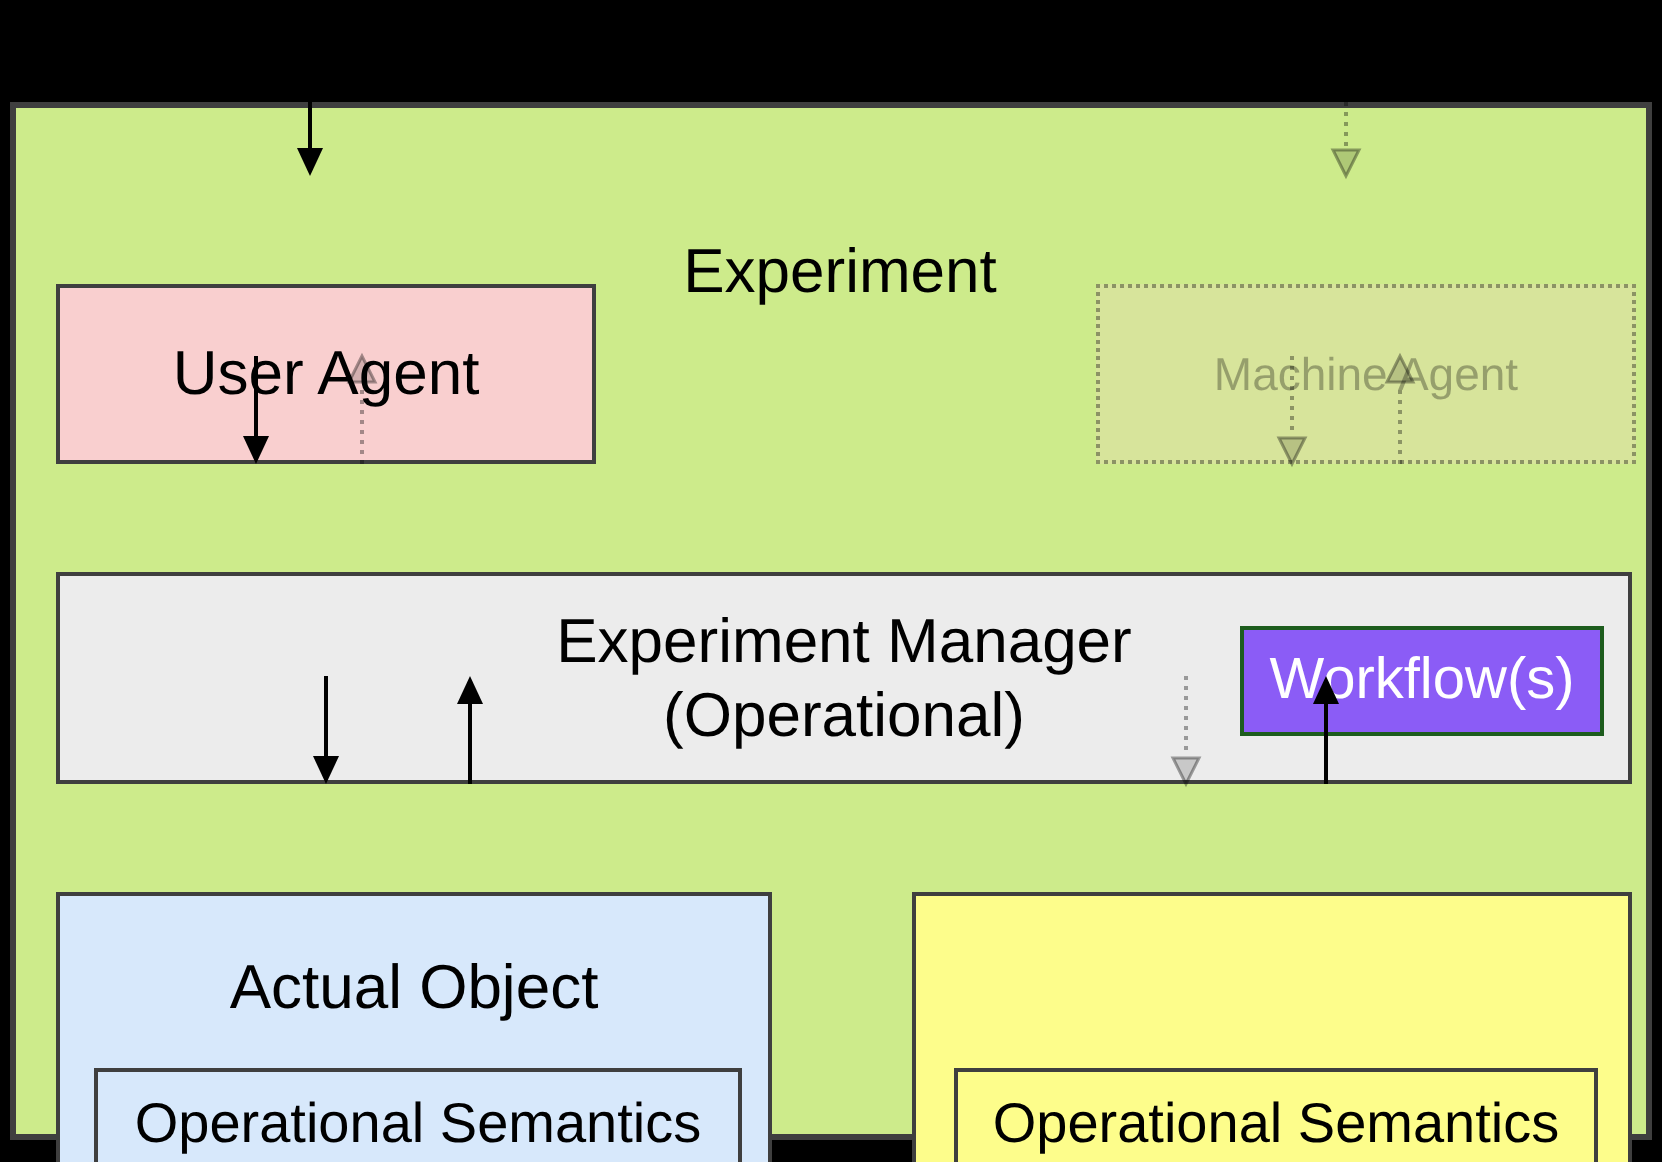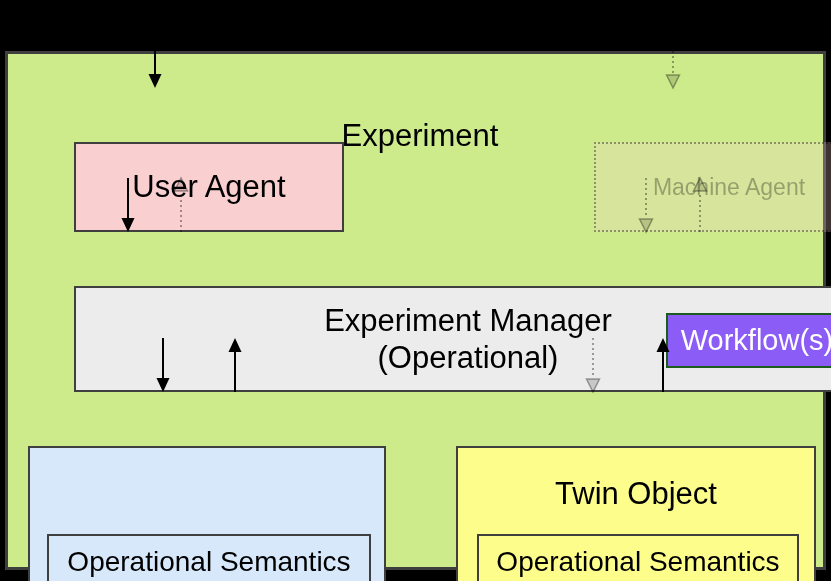--- a/index.html
+++ b/index.html
@@ -6,21 +6,21 @@
   .stage{
     position:relative;width:831px;height:581px;background:#000;overflow:hidden;
     font-family:"Liberation Sans",sans-serif;color:#000;
   }
   .panel{
     position:absolute;left:5px;top:51px;width:821px;height:519px;
     box-sizing:border-box;background:#cdeb8b;border:3px solid #3f3f3f;
   }
   .node{
     position:absolute;box-sizing:border-box;display:flex;
-    align-items:center;justify-content:center;text-align:left;margin-left:46px;
+    align-items:center;justify-content:center;text-align:left;
   }
   .experiment-title{
     position:absolute;left:292px;top:64px;width:240px;
     font-size:31px;text-align:center;
   }
   .user-agent{
     left:20px;top:88px;width:270px;height:90px;
     background:#f9cfcf;border:2px solid #3f3f3f;font-size:31px;
   }
   .machine-agent{
@@ -74,27 +74,27 @@
 
     <div class="node em-box">
       <span>Experiment Manager</span>
       <span>(Operational)</span>
       <div class="workflow">
         <span>Workflow(s)</span>
       </div>
     </div>
 
     <div class="object-box actual-object">
+      <div class="object-label">Actual Object</div>
       <div class="op-sem">
         <span>Operational Semantics</span>
       </div>
     </div>
 
     <div class="object-box twin-object">
-      <div class="object-label">Twin Object</div>
       <div class="op-sem">
         <span>Operational Semantics</span>
       </div>
     </div>
 
   </div>
 
   <svg class="arrows" viewBox="0 0 831 581" xmlns="http://www.w3.org/2000/svg">
 
     <g>

